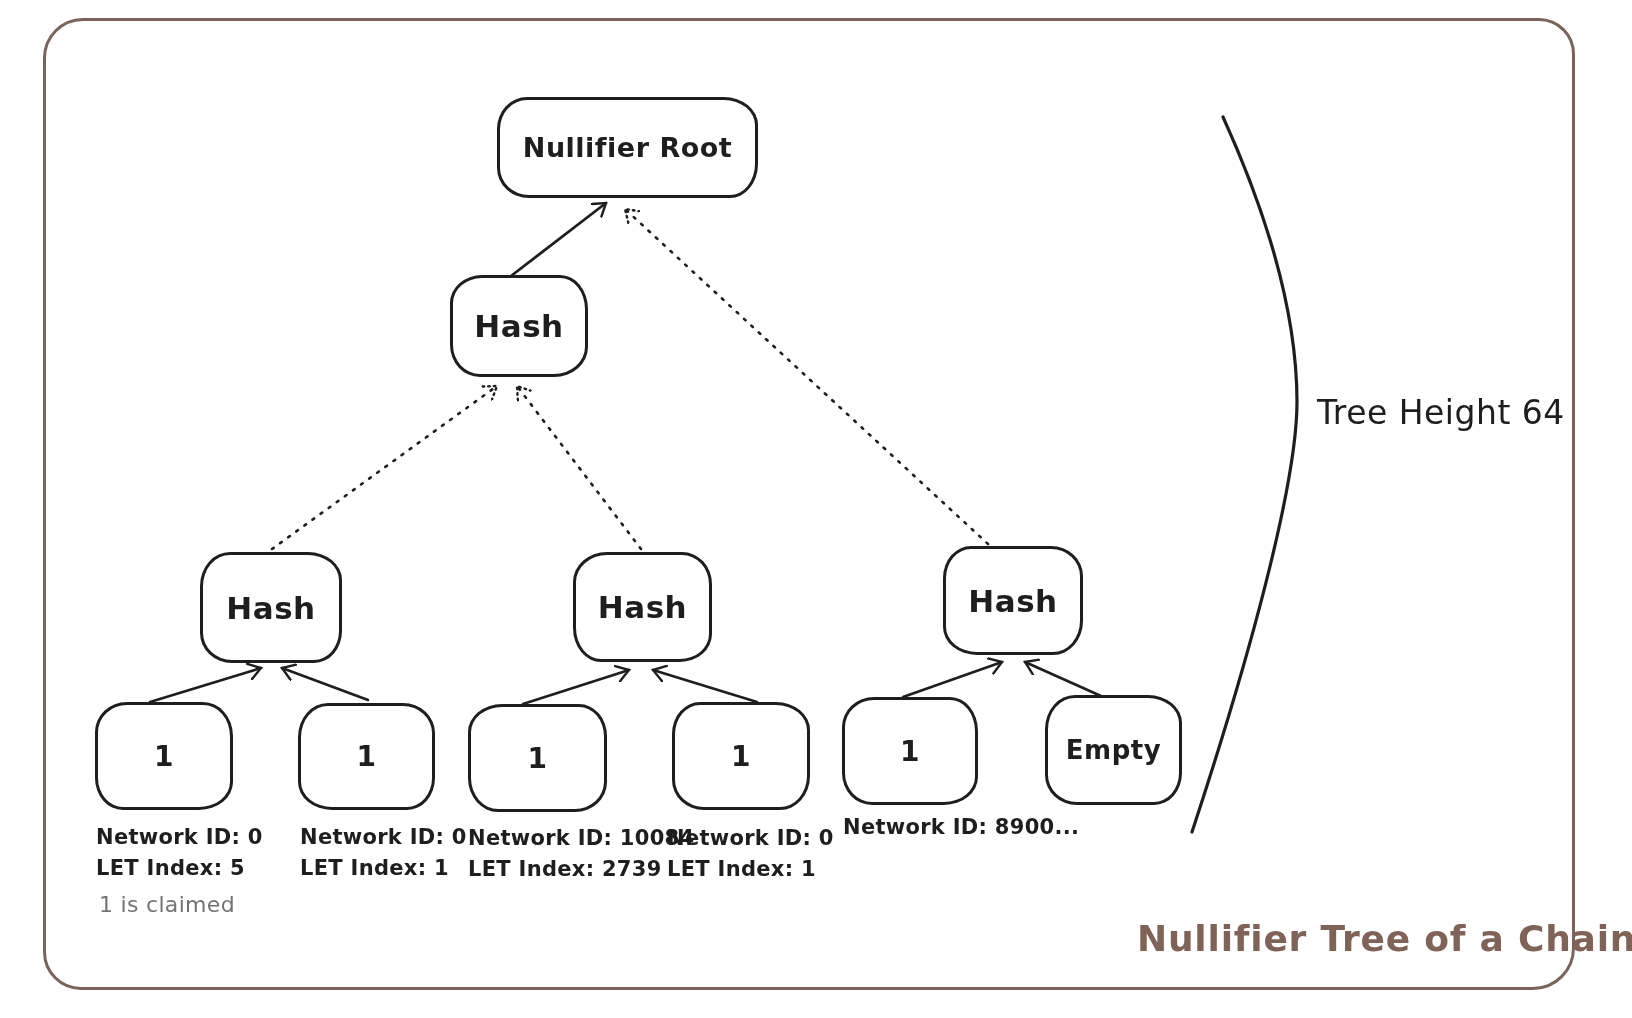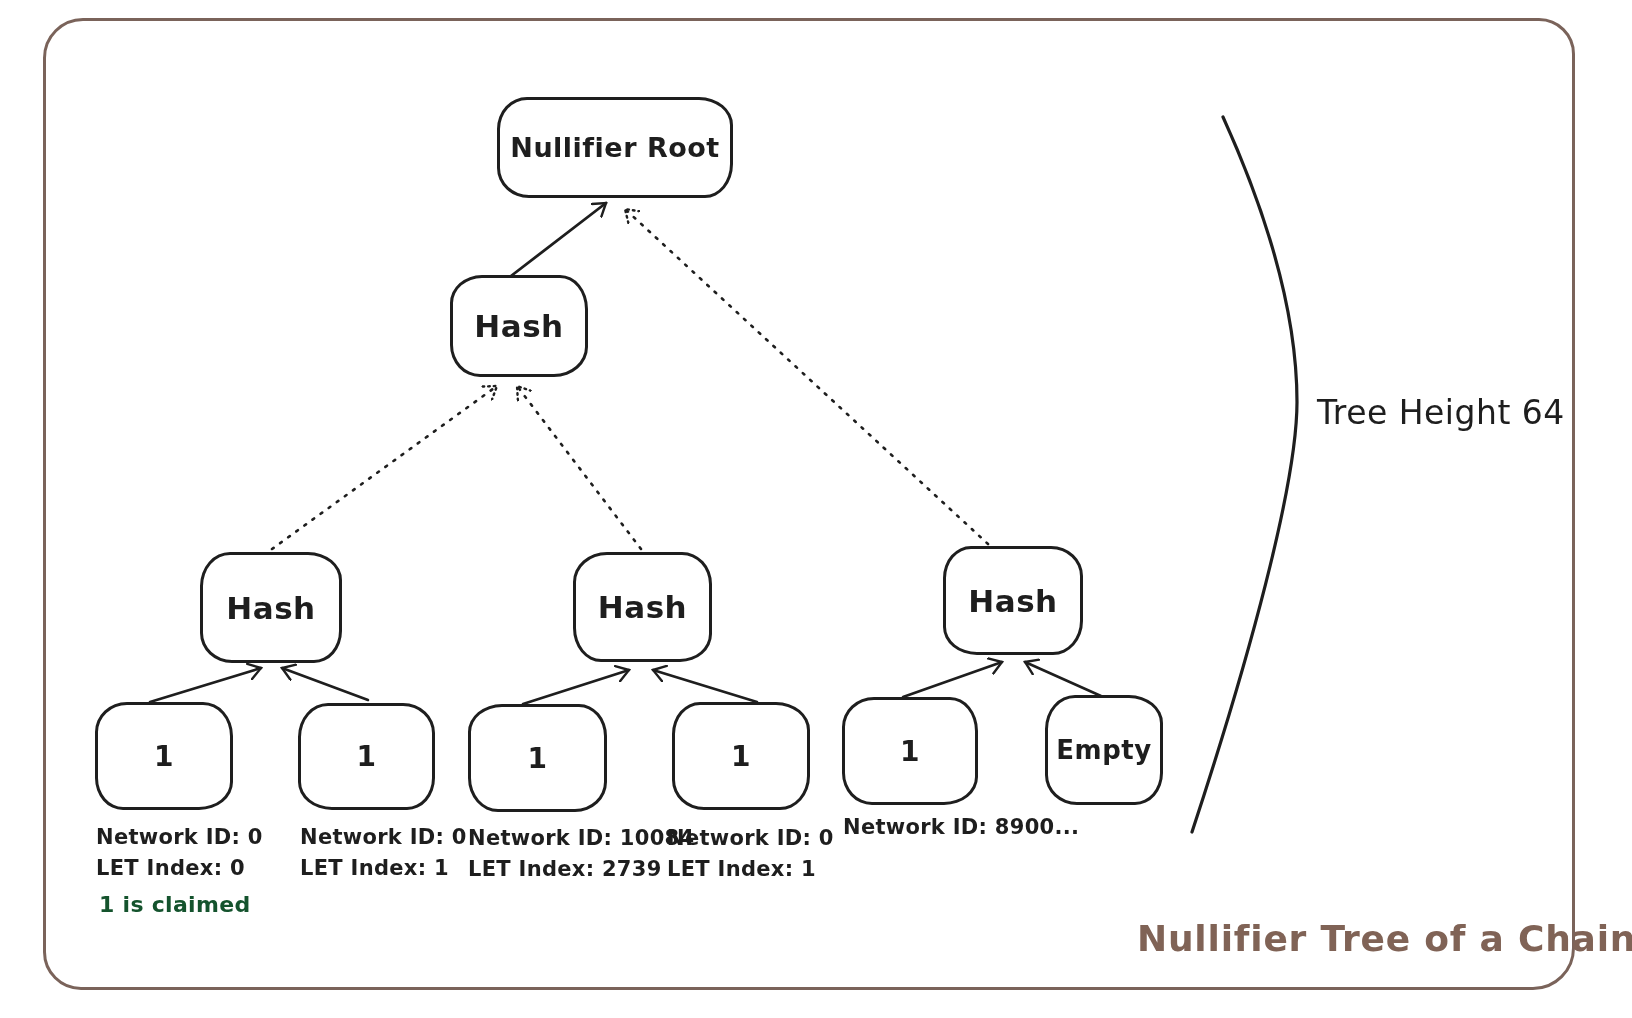--- a/index.html
+++ b/index.html
@@ -11,46 +11,46 @@
     position:absolute;left:43px;top:18px;width:1532px;height:972px;
     border:3px solid #7a635a;border-radius:40px 36px 42px 38px;
     box-sizing:border-box;
   }
   .links{position:absolute;left:0;top:0;width:1632px;height:1018px;}
   .node{
     position:absolute;display:flex;align-items:center;justify-content:center;
     border:3px solid #1e1e1e;background:#ffffff;box-sizing:border-box;
     font-weight:bold;letter-spacing:0.5px;
   }
-  .node.root   {left:497px;top:97px;width:236px;height:101px;border-radius:30px 34px 28px 32px / 32px 28px 34px 30px;font-size:27px;}
+  .node.root   {left:497px;top:97px;width:261px;height:101px;border-radius:30px 34px 28px 32px / 32px 28px 34px 30px;font-size:27px;}
   .node.hash   {font-size:31px;}
   .node.h1     {left:450px;top:275px;width:138px;height:102px;border-radius:32px 28px 34px 30px / 28px 34px 30px 32px;}
   .node.h2a    {left:200px;top:552px;width:142px;height:111px;border-radius:30px 34px 28px 32px / 34px 28px 32px 30px;}
   .node.h2b    {left:573px;top:552px;width:139px;height:110px;border-radius:34px 30px 32px 28px / 30px 32px 28px 34px;}
   .node.h2c    {left:943px;top:546px;width:140px;height:109px;border-radius:28px 32px 30px 34px / 32px 30px 34px 28px;}
   .node.leaf   {font-size:28px;font-weight:bold;}
   .node.lf1    {left:95px; top:702px;width:138px;height:108px;border-radius:32px 30px 34px 28px / 30px 34px 28px 32px;}
   .node.lf2    {left:298px;top:703px;width:137px;height:107px;border-radius:30px 32px 28px 34px / 34px 30px 32px 28px;}
   .node.lf3    {left:468px;top:704px;width:139px;height:108px;border-radius:34px 28px 32px 30px / 28px 32px 30px 34px;}
   .node.lf4    {left:672px;top:702px;width:138px;height:108px;border-radius:28px 34px 30px 32px / 32px 28px 34px 30px;}
   .node.lf5    {left:842px;top:697px;width:136px;height:108px;border-radius:32px 28px 34px 30px / 30px 34px 28px 32px;}
-  .node.lf6    {left:1045px;top:695px;width:118px;height:110px;border-radius:30px 34px 28px 32px / 34px 28px 32px 30px;font-size:26px;}
+  .node.lf6    {left:1045px;top:695px;width:137px;height:110px;border-radius:30px 34px 28px 32px / 34px 28px 32px 30px;font-size:26px;}
   .leaf-label{
     position:absolute;font-size:21px;line-height:31px;font-weight:bold;
     letter-spacing:0.3px;white-space:nowrap;
   }
   .leaf-label div{white-space:nowrap;}
   .ll1{left:96px; top:822px;}
   .ll2{left:300px;top:822px;}
   .ll3{left:468px;top:823px;}
   .ll4{left:667px;top:823px;}
   .ll5{left:843px;top:812px;}
   .notes{
-    position:absolute;left:99px;top:889px;color:#14532d;
-    font-size:22px;line-height:31px;font-weight:bold;letter-spacing:0.3px;
+    position:absolute;left:99px;top:889px;color:#737373;
+    font-size:22px;line-height:31px;font-weight:normal;letter-spacing:0.3px;
   }
   .tree-height{
     position:absolute;left:1317px;top:393px;font-size:33px;font-weight:normal;
     letter-spacing:0.5px;white-space:nowrap;
   }
   .bottom-title{
     position:absolute;left:1137px;top:918px;font-size:36px;font-weight:bold;
     color:#806356;letter-spacing:0.8px;white-space:nowrap;
   }
 </style>
@@ -100,21 +100,21 @@
 
   <div class="node leaf lf1">1</div>
   <div class="node leaf lf2">1</div>
   <div class="node leaf lf3">1</div>
   <div class="node leaf lf4">1</div>
   <div class="node leaf lf5">1</div>
   <div class="node leaf lf6">Empty</div>
 
   <div class="leaf-label ll1">
     <div>Network ID: 0</div>
-    <div>LET Index: 0</div>
+    <div>LET Index: 5</div>
   </div>
   <div class="leaf-label ll2">
     <div>Network ID: 0</div>
     <div>LET Index: 1</div>
   </div>
   <div class="leaf-label ll3">
     <div>Network ID: 10084</div>
     <div>LET Index: 2739</div>
   </div>
   <div class="leaf-label ll4">

